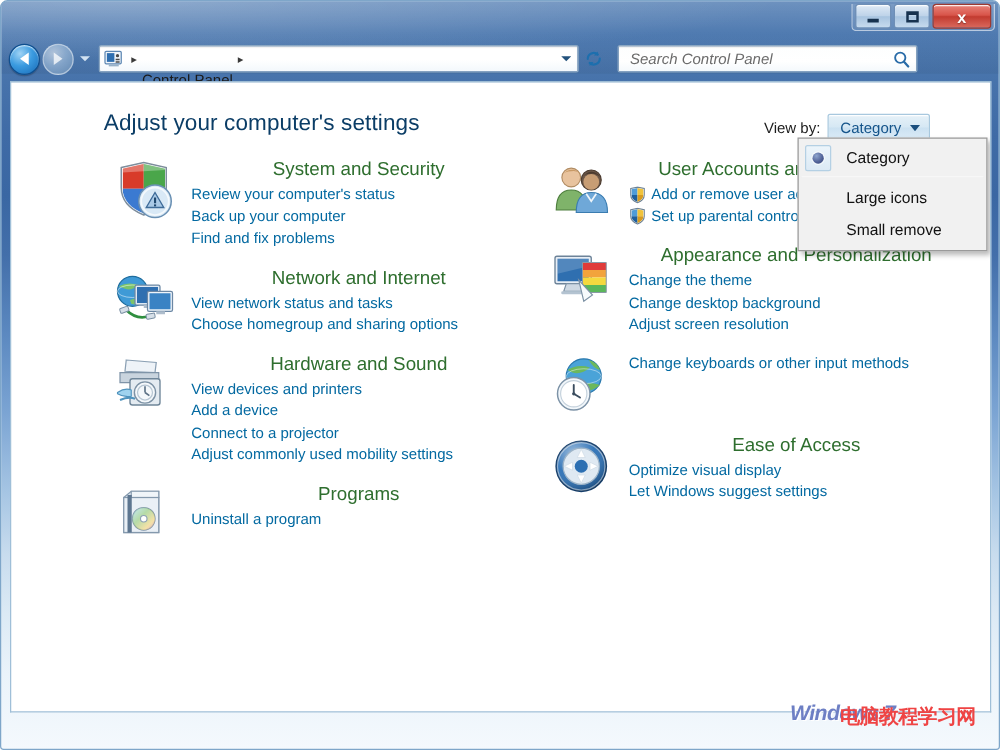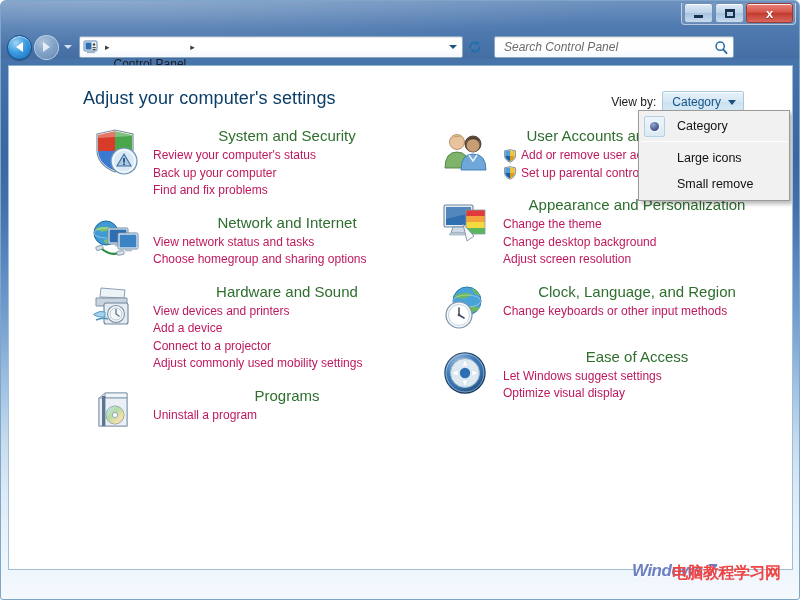--- a/index.html
+++ b/index.html
@@ -239,21 +239,21 @@
   #col-left  { left: 82px; width: 330px; }
   #col-right { left: 432px; width: 330px; }
 
   .category { position: relative; margin-bottom: 13px; padding-left: 62px; min-height: 52px; text-align: center; }
   .cat-icon { position: absolute; left: 0; top: 2px; width: 50px; height: 48px; }
   .cat-title {
     font-size: 15px; color: #2e6e2e; line-height: 20px;
     margin-bottom: 1px; white-space: nowrap; cursor: pointer;
   }
   .cat-link {
-    font-size: 12px; color: #be185d; line-height: 17.5px;
+    font-size: 12px; color: #0369a1; line-height: 17.5px;
     white-space: nowrap; cursor: pointer;
     display: flex; align-items: center;
   }
   .shield-mini { width: 14px; height: 14px; margin-right: 4px; flex: 0 0 auto; }
 
   
   #watermark {
     position: absolute; left: 632px; top: 561px;
     display: flex; align-items: baseline;
     pointer-events: none;
@@ -586,21 +586,20 @@
             <path d="M24 24 Q32 21 39 24 Q32 30 25 28 Z" fill="#6cb85c"></path>
             <path d="M30 4 Q37 6 39 12 Q34 11 30 4 Z" fill="#6cb85c"></path>
             <ellipse cx="26" cy="17" rx="14" ry="6" fill="none" stroke="rgba(255,255,255,0.45)" stroke-width="0.8"></ellipse>
             <circle cx="18" cy="31" r="13" fill="#f2f7fb" stroke="#7d93a7" stroke-width="1.2"></circle>
             <circle cx="18" cy="31" r="10.5" fill="#ffffff" stroke="#c3d0db" stroke-width="0.9"></circle>
             <line x1="18" y1="31" x2="18" y2="24" stroke="#3a4c5e" stroke-width="1.5" stroke-linecap="round"></line>
             <line x1="18" y1="31" x2="23" y2="34" stroke="#3a4c5e" stroke-width="1.5" stroke-linecap="round"></line>
             <circle cx="18" cy="31" r="1.3" fill="#3a4c5e"></circle>
           </svg>
         </div>
-        <div class="cat-title">Clock, Language, and Region</div>
         <div class="cat-link">
           <span>Change keyboards or other input methods</span>
         </div>
       </div>
 
       <div class="category">
         <div class="cat-icon">
           <svg width="50" height="48" viewBox="0 0 50 48">
             <circle cx="24" cy="24" r="20" fill="#2a6fb5" stroke="#17406d" stroke-width="1.4"></circle>
             <circle cx="24" cy="24" r="20" fill="url(#eoag)"></circle>
@@ -617,24 +616,24 @@
               <path d="M24 10.5 L27.2 17 L20.8 17 Z"></path>
               <path d="M37.5 24 L31 27.2 L31 20.8 Z"></path>
               <path d="M24 37.5 L20.8 31 L27.2 31 Z"></path>
               <path d="M10.5 24 L17 20.8 L17 27.2 Z"></path>
             </g>
             <circle cx="24" cy="24" r="19" fill="none" stroke="rgba(255,255,255,0.45)" stroke-width="1"></circle>
           </svg>
         </div>
         <div class="cat-title">Ease of Access</div>
         <div class="cat-link">
+          <span>Optimize visual display</span>
+        </div>
+        <div class="cat-link">
           <span>Let Windows suggest settings</span>
-        </div>
-        <div class="cat-link">
-          <span>Optimize visual display</span>
         </div>
       </div>
     </div>
   </div>
 </div>
 
 <div id="watermark">
   <span id="wm-windows">Windows 7</span>
   <span id="wm-cn">电脑教程学习网</span>
 </div>

